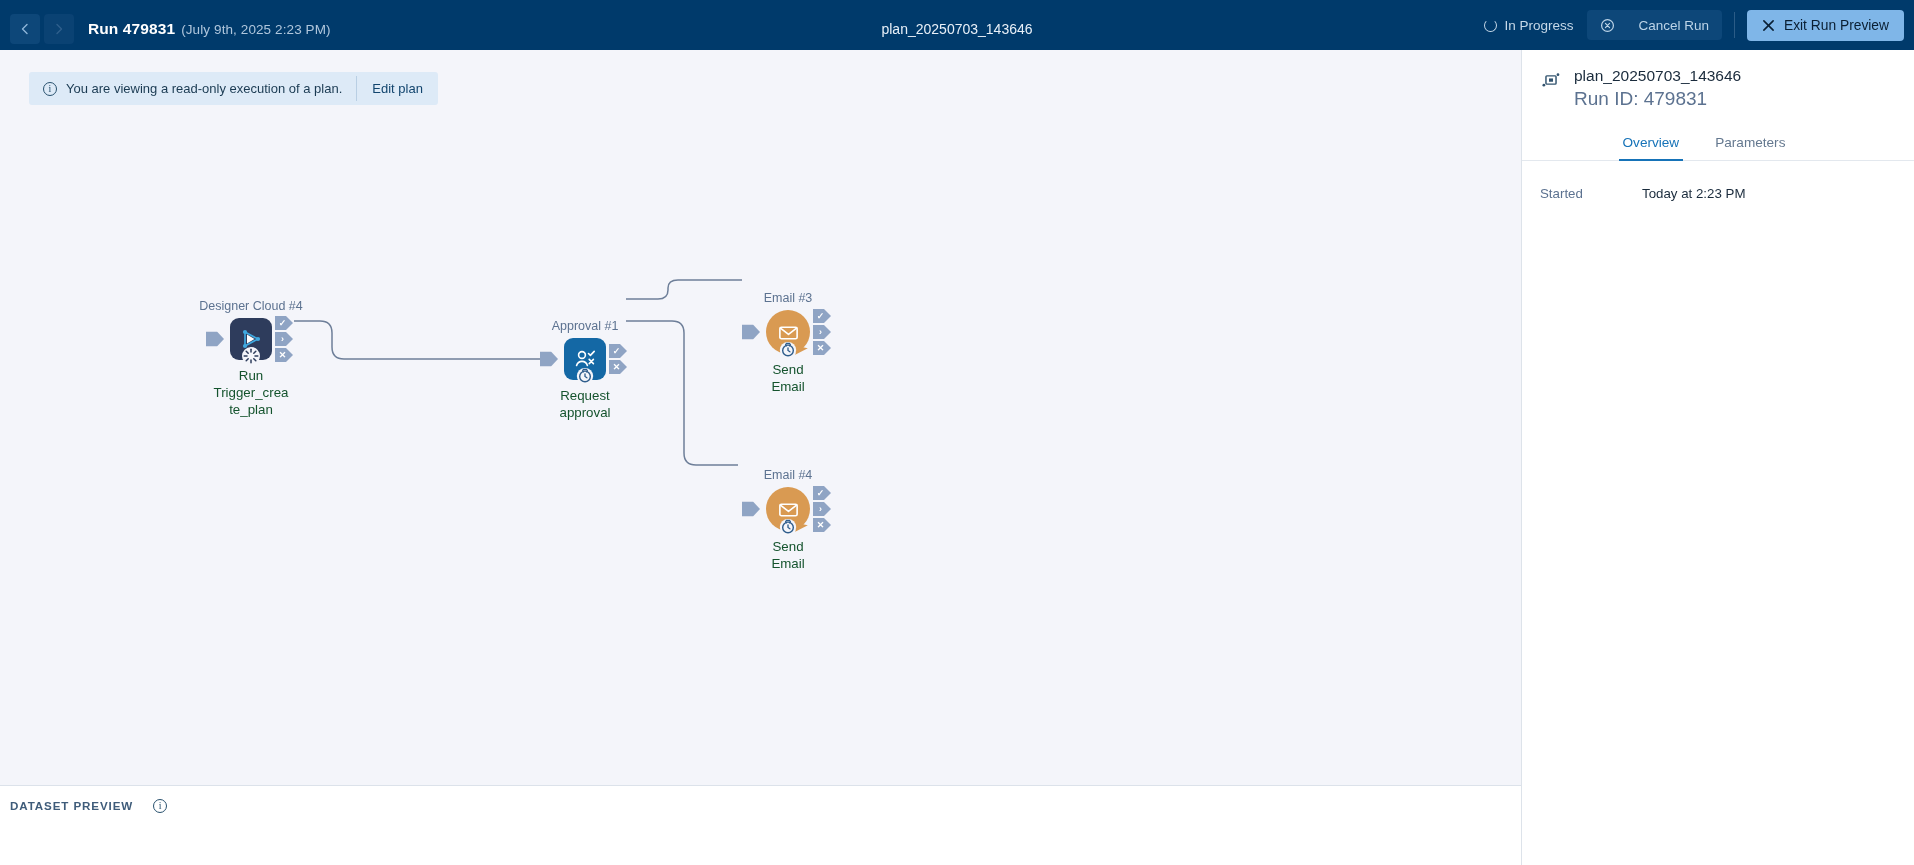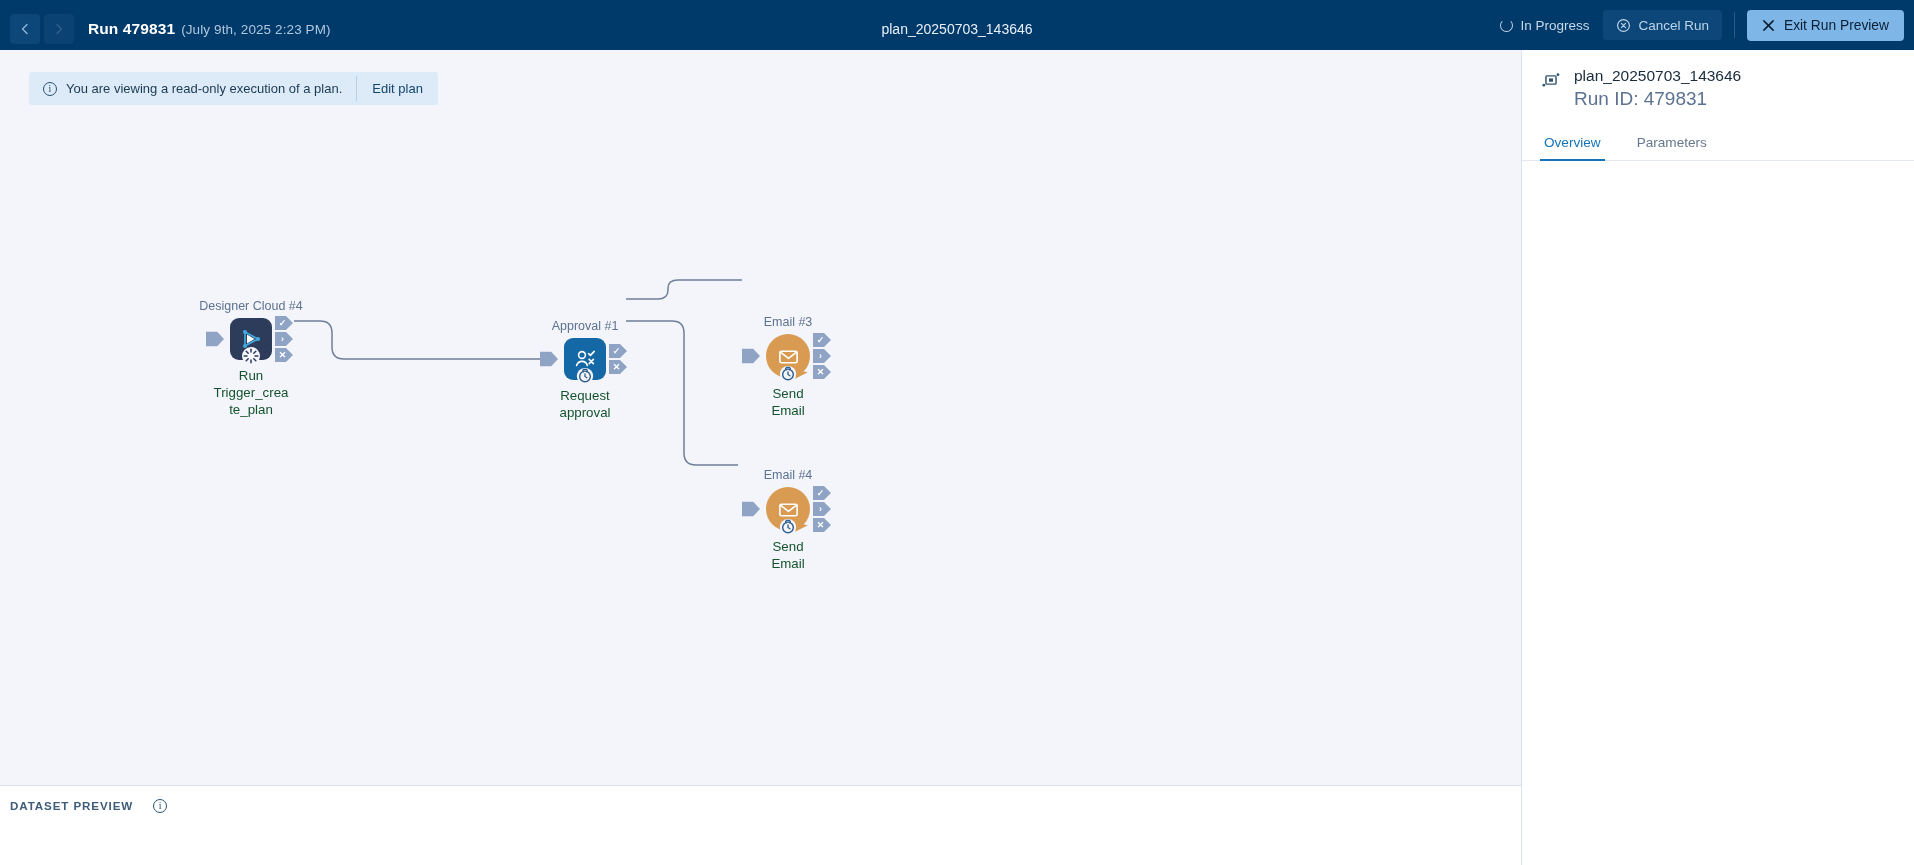--- a/index.html
+++ b/index.html
@@ -48,21 +48,21 @@
     display: flex; align-items: center; gap: 7px;
     color: #C5D8E8; font-size: 13.5px;
     padding: 0 14px; white-space: nowrap;
   }
   .spinner-ring {
     width: 13px; height: 13px; border-radius: 50%;
     border: 1.6px solid #C5D8E8; border-top-color: transparent;
     display: inline-block;
   }
   .cancel-btn {
-    display: flex; align-items: center; gap: 7px;
+    display: flex; align-items: center; gap: 23px;
     background: #0D4779; border-radius: 4px;
     height: 30px; padding: 0 13px;
     color: #BCD4E8; font-size: 13.5px;
     cursor: pointer; white-space: nowrap;
   }
   .divider-v {
     width: 1px; height: 26px; background: #2B5C87; margin: 0 12px;
   }
   .exit-btn {
     display: flex; align-items: center; gap: 9px;
@@ -195,21 +195,21 @@
     background: #FFFFFF; border-left: 1px solid #DDE3EA;
   }
   .rp-head {
     display: flex; align-items: flex-start; gap: 12px;
     padding: 16px 18px 0 18px;
   }
   .rp-title { color: #1A2B3C; font-size: 15.5px; line-height: 20px; }
   .rp-sub { color: #5C7290; font-size: 19px; margin-top: 2px; }
   .rp-tabs {
     display: flex; gap: 0px; margin-top: 20px;
-    padding: 0 18px; border-bottom: 1px solid #E3E8EE;
+    padding: 0 18px; border-bottom: 1px solid #E3E8EE; justify-content: center;
   }
   .rp-tab {
     padding: 5px 4px 9px 4px; margin-right: 28px;
     color: #64788F; font-size: 13.6px;
     cursor: pointer; border-bottom: 2.5px solid transparent;
     margin-bottom: -1px;
   }
   .rp-tab.active { color: #1673B8; border-bottom-color: #1673B8; }
   .rp-rows { padding: 18px 18px 0 18px; }
   .rp-row { display: flex; align-items: center; height: 29px; }
@@ -379,21 +379,21 @@
               <path d="M10 8.2 L10 11 L12 12.4" fill="none" stroke="#2F5D8C" stroke-width="1.4" stroke-linecap="round"></path>
               <path d="M7.6 4.6 L8.2 6.2 M12.4 4.6 L11.8 6.2" stroke="#2F5D8C" stroke-width="1.5" stroke-linecap="round"></path>
               <path d="M8.4 3.6 H11.6" stroke="#2F5D8C" stroke-width="1.6" stroke-linecap="round"></path>
             </svg>
           </span>
         </div>
         <div class="node-label">Request
 approval</div>
       </div>
 
-      <div class="node" style="left:766px; top:284px;text-decoration:underline;">
+      <div class="node" style="left:766px; top:260px;text-decoration:underline;">
         <div class="node-caption">Email #3</div>
         <div class="node-bubble">
           <svg width="23" height="23" viewBox="0 0 24 24">
             <rect x="3" y="6.5" width="18" height="12" rx="1.6" fill="none" stroke="#FFFFFF" stroke-width="1.7"></rect>
             <path d="M3.6 7.4 L12 14 L20.4 7.4" fill="none" stroke="#FFFFFF" stroke-width="1.7" stroke-linecap="round" stroke-linejoin="round"></path>
           </svg>
           <span class="port-in">
             <svg width="18" height="15" viewBox="0 0 18 15">
               <path d="M0 0 H11 L18 7.5 L11 15 H0 Z" fill="#8FA4C4"></path>
             </svg>
@@ -497,16 +497,20 @@
         <div class="rp-sub">Run ID: 479831</div>
       </div>
     </div>
 
     <div class="rp-tabs">
       <div class="rp-tab active">Overview</div>
       <div class="rp-tab">Parameters</div>
     </div>
 
     <div class="rp-rows">
+      <div class="rp-row">
+        <div class="rp-key">Started</div>
+        <div class="rp-val">Today at 2:23 PM</div>
+      </div>
     </div>
   </div>
 
 </div>
 
 </body></html>

